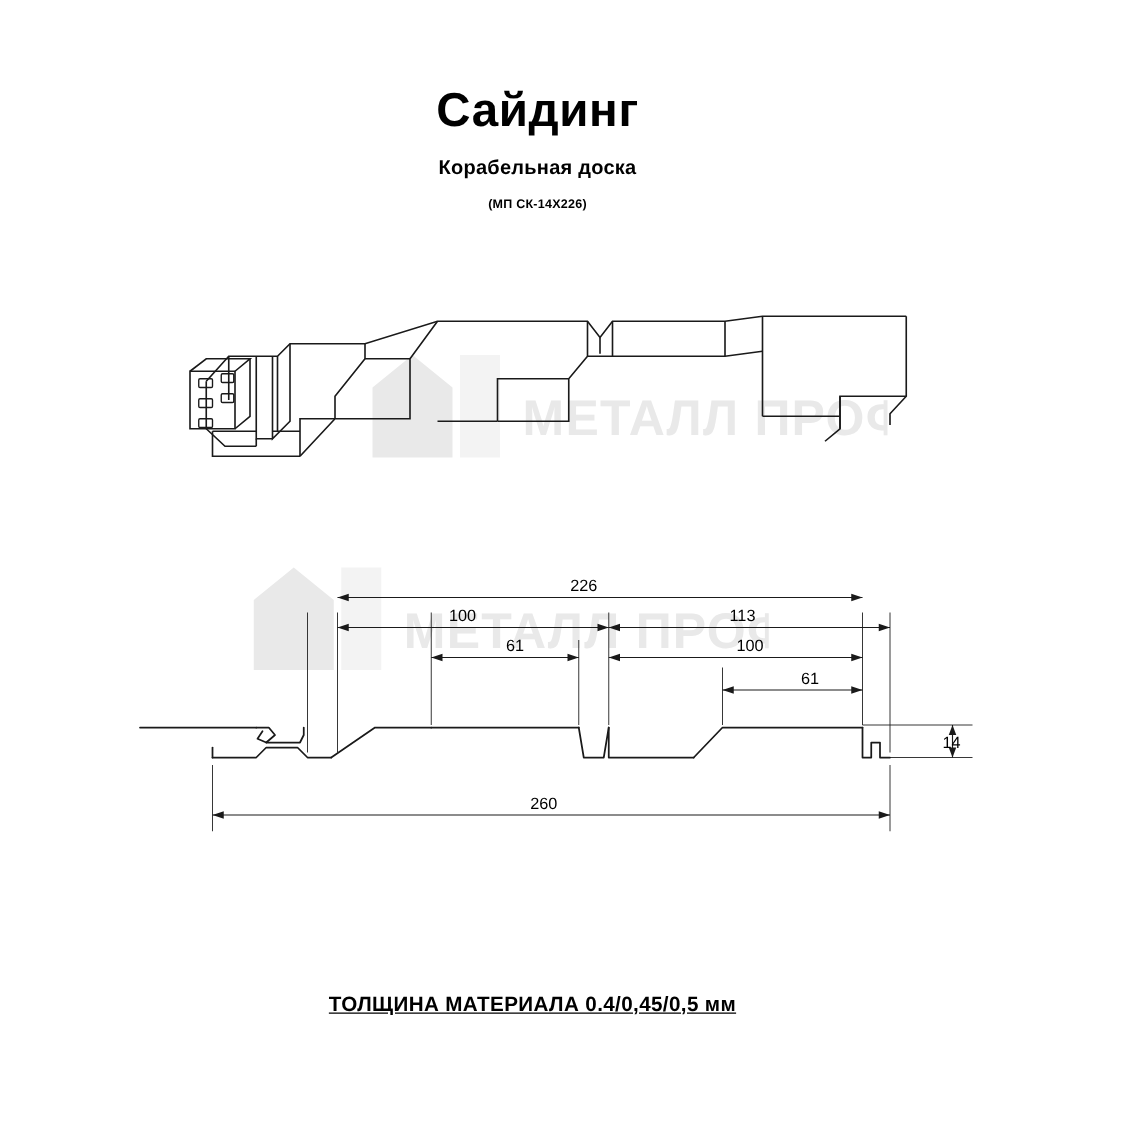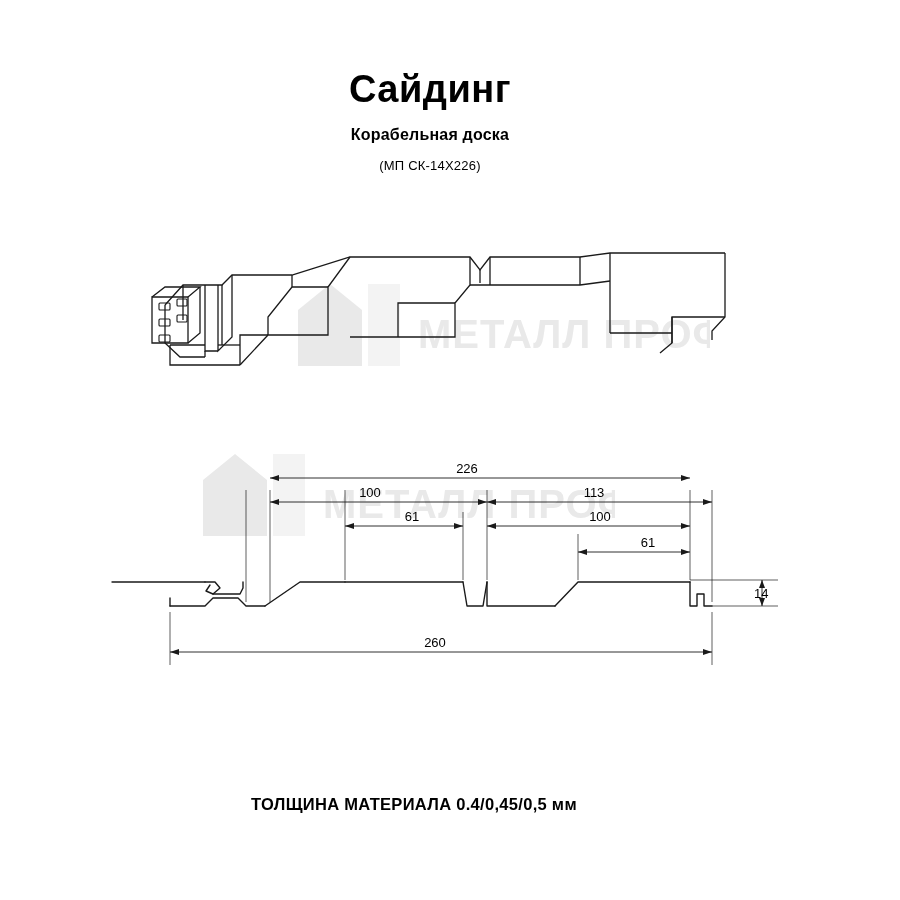--- a/index.html
+++ b/index.html
@@ -38,33 +38,34 @@
     line-height: 1.05;
     margin: 0;
   }
   .title-sub {
     font-size: 16px;
     font-weight: bold;
     margin: 16px 0 0 0;
     letter-spacing: 0.2px;
   }
   .title-code {
-    font-size: 13px;
-    font-weight: normal;
+    font-size: 10px;
+    font-weight: bold;
     margin: 14px 0 0 0;
     letter-spacing: 0.2px;
   }
 
   
   .footer {
     position: absolute;
-    left: 0;
+    left: 12px;
     top: 795px;
     width: 828px;
     text-align: center;
+    text-decoration: underline;
   }
   .footer-text {
     font-size: 16.5px;
     font-weight: bold;
     letter-spacing: 0.3px;
   }
 
   
   .drawing {
     position: absolute;

